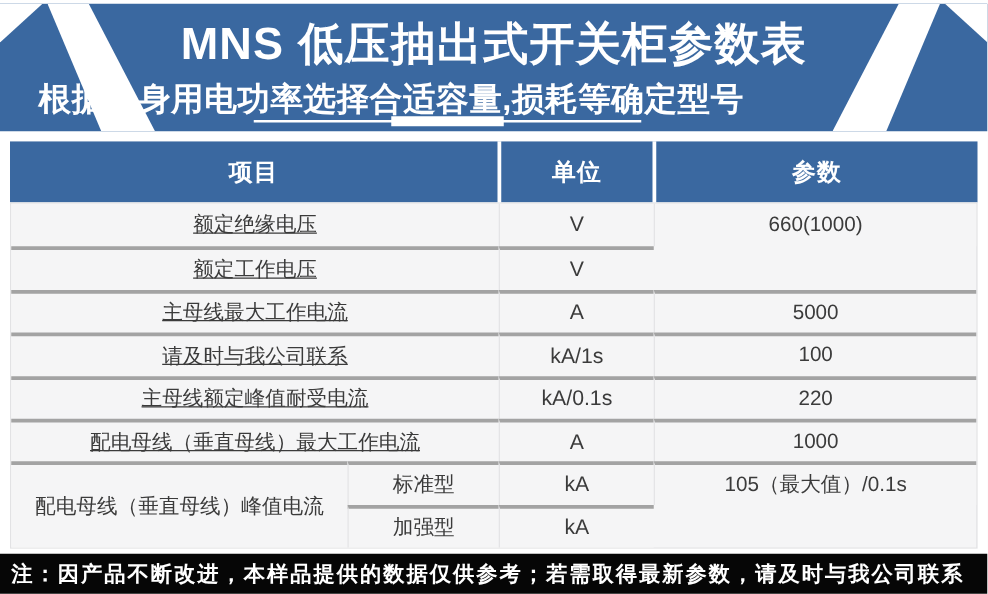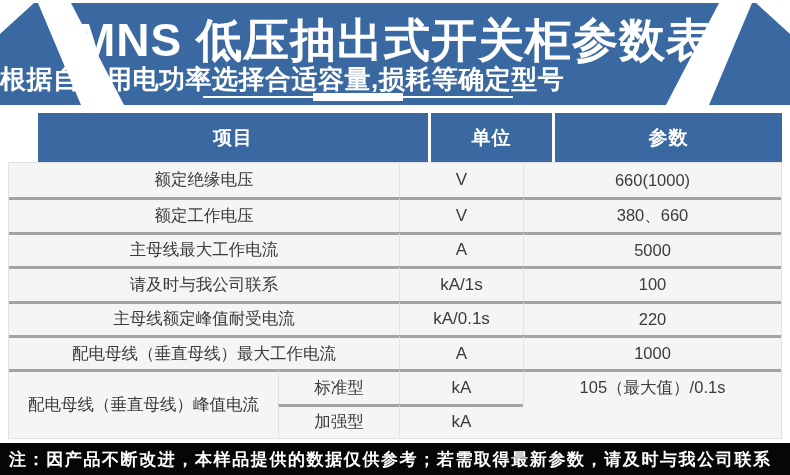--- a/index.html
+++ b/index.html
@@ -9,40 +9,40 @@
   
   .banner { position: relative; width: 790px; height: 113px; background: #fff; }
   .banner-bg { position: absolute; left: 0; top: 3px; width: 790px; height: 102px; background: #3a68a0; }
   .shape { position: absolute; left: 0; top: 3px; width: 790px; height: 102px; background: #fff; }
   .corner-tl { clip-path: polygon(0px 0px, 34px 0px, 0px 31px); }
   .corner-tr { clip-path: polygon(756px 0px, 790px 0px, 790px 31px); }
   .stripe-l  { clip-path: polygon(38px 0px, 71px 0px, 124px 102px, 81px 102px); }
   .stripe-r  { clip-path: polygon(719px 0px, 752px 0px, 709px 102px, 666px 102px); }
 
   .banner-title { position: absolute; left: 0; top: 15px; width: 790px; text-align: center;
-    color: #fff; font-size: 46px; font-weight: bold; letter-spacing: 1px; line-height: 1.1; }
-  .banner-subtitle { position: absolute; left: 0; top: 62px; width: 626px; text-align: left;
+    color: #fff; font-size: 36px; font-weight: bold; letter-spacing: 1px; line-height: 1.1; }
+  .banner-subtitle { position: absolute; left: 0; top: 62px; width: 626px; text-align: center;
     color: #fff; font-size: 26px; font-weight: bold; letter-spacing: 0.5px; }
   .deco-line-thin { position: absolute; left: 203px; top: 96px; width: 310px; height: 2px; background: #fff; }
   .deco-line-thick { position: absolute; left: 313px; top: 93px; width: 90px; height: 8px; background: #fff; }
 
   
   .spec-table { width: 774px; margin: 0 8px; }
-  .thead { display: grid; grid-template-columns: 390px 124px 1fr; height: 49px; background: #3a68a0; margin-left: 30px; }
+  .thead { display: grid; grid-template-columns: 390px 124px 1fr; height: 49px; background: #3a68a0; }
   .th { display: flex; align-items: center; justify-content: center;
     color: #fff; font-size: 19px; font-weight: bold; letter-spacing: 1px; }
   .th + .th { border-left: 3px solid #ffffff; }
 
   .tbody { display: grid; grid-template-columns: 269px 121px 124px 1fr;
     grid-template-rows: repeat(8, 1fr); height: 277px;
     border: 1px solid #e2e2e4; background: #f5f5f6; }
   .td { display: flex; align-items: center; justify-content: center;
     color: #3b3b3b; font-size: 16.5px; border-top: 3px solid #a3a3a3; background: #f5f5f6; }
   .td.first { border-top: none; }
-  .td.colspan2 { grid-column: 1 / 3; }
+  .td.colspan2 { grid-column: 1 / 3; text-decoration: underline; }
   .td.vline { border-left: 1px solid #e4e4e6; }
   .td.group-label { grid-column: 1; grid-row: 7 / 9; }
   .td.unit-cell { font-size: 17px; }
 
   
   .gap { height: 4px; background: #fff; }
   .footer { width: 790px; height: 33px; background: #060606; display: flex; align-items: center; }
   .footer-note { color: #ffffff; font-size: 17px; font-weight: bold;
     padding-left: 9px; letter-spacing: 1.6px; white-space: nowrap; }
 </style>
@@ -70,21 +70,20 @@
   </div>
 
   <div class="tbody">
 
     <div class="td colspan2 first">额定绝缘电压</div>
     <div class="td vline first unit-cell">V</div>
     <div class="td vline first">660(1000)</div>
 
     <div class="td colspan2">额定工作电压</div>
     <div class="td vline unit-cell">V</div>
-    <div class="td vline">380、660</div>
 
     <div class="td colspan2">主母线最大工作电流</div>
     <div class="td vline unit-cell">A</div>
     <div class="td vline">5000</div>
 
     <div class="td colspan2">请及时与我公司联系</div>
     <div class="td vline unit-cell">kA/1s</div>
     <div class="td vline">100</div>
 
     <div class="td colspan2">主母线额定峰值耐受电流</div>

